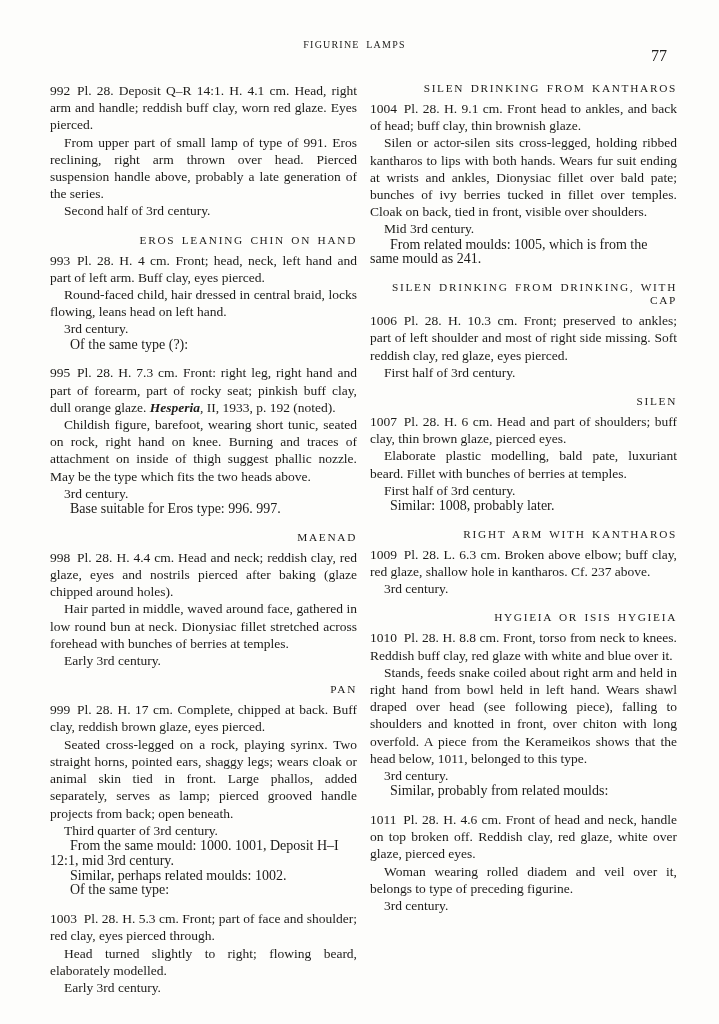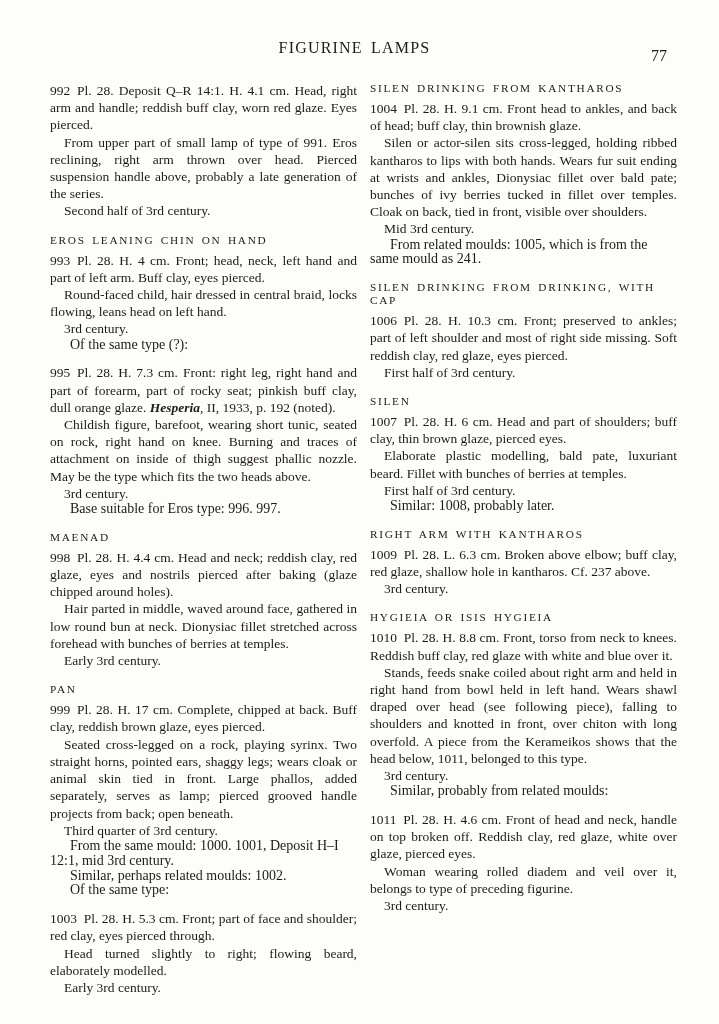--- a/index.html
+++ b/index.html
@@ -4,33 +4,33 @@
 <style>
   html,body{margin:0;padding:0;}
   body{
     width:719px;height:1024px;background:#fdfdfb;color:#1c1b19;
     font-family:"Liberation Serif", serif;overflow:hidden;
   }
   .page{position:relative;width:719px;height:1024px;background:#fdfdfb;}
   .running-head{position:absolute;top:39px;left:50px;right:52px;height:20px;}
   .running-title{
     position:absolute;left:0;right:8px;text-align:center;
-    font-size:16px;letter-spacing:1.2px;word-spacing:3px;white-space:nowrap;
+    font-size:10px;letter-spacing:1.2px;word-spacing:3px;white-space:nowrap;
   }
   .page-number{position:absolute;right:0;top:8px;font-size:16px;}
   .columns{position:absolute;top:82px;left:50px;display:flex;gap:13px;}
   .col{width:307px;}
   p{margin:0;text-align:justify;font-size:13.5px;line-height:17.2px;}
   .p-first{text-indent:0;}
   .p-indent{text-indent:14px;}
   .p-note{font-size:14px;line-height:14.8px;text-indent:20px;text-align:left;}
   .entry{margin-bottom:12px;}
   .sec{
     font-size:11.3px;letter-spacing:1.7px;word-spacing:2px;font-weight:normal;
-    margin:14px 0 5px 0;text-align:left;line-height:13px;
+    margin:14px 0 5px 0;text-align:right;line-height:13px;
   }
   b{font-weight:normal;}
   i{font-style:italic;font-weight:bold;}
 </style>
 </head>
 <body>
 
 <div class="page">
 
   <div class="running-head">

